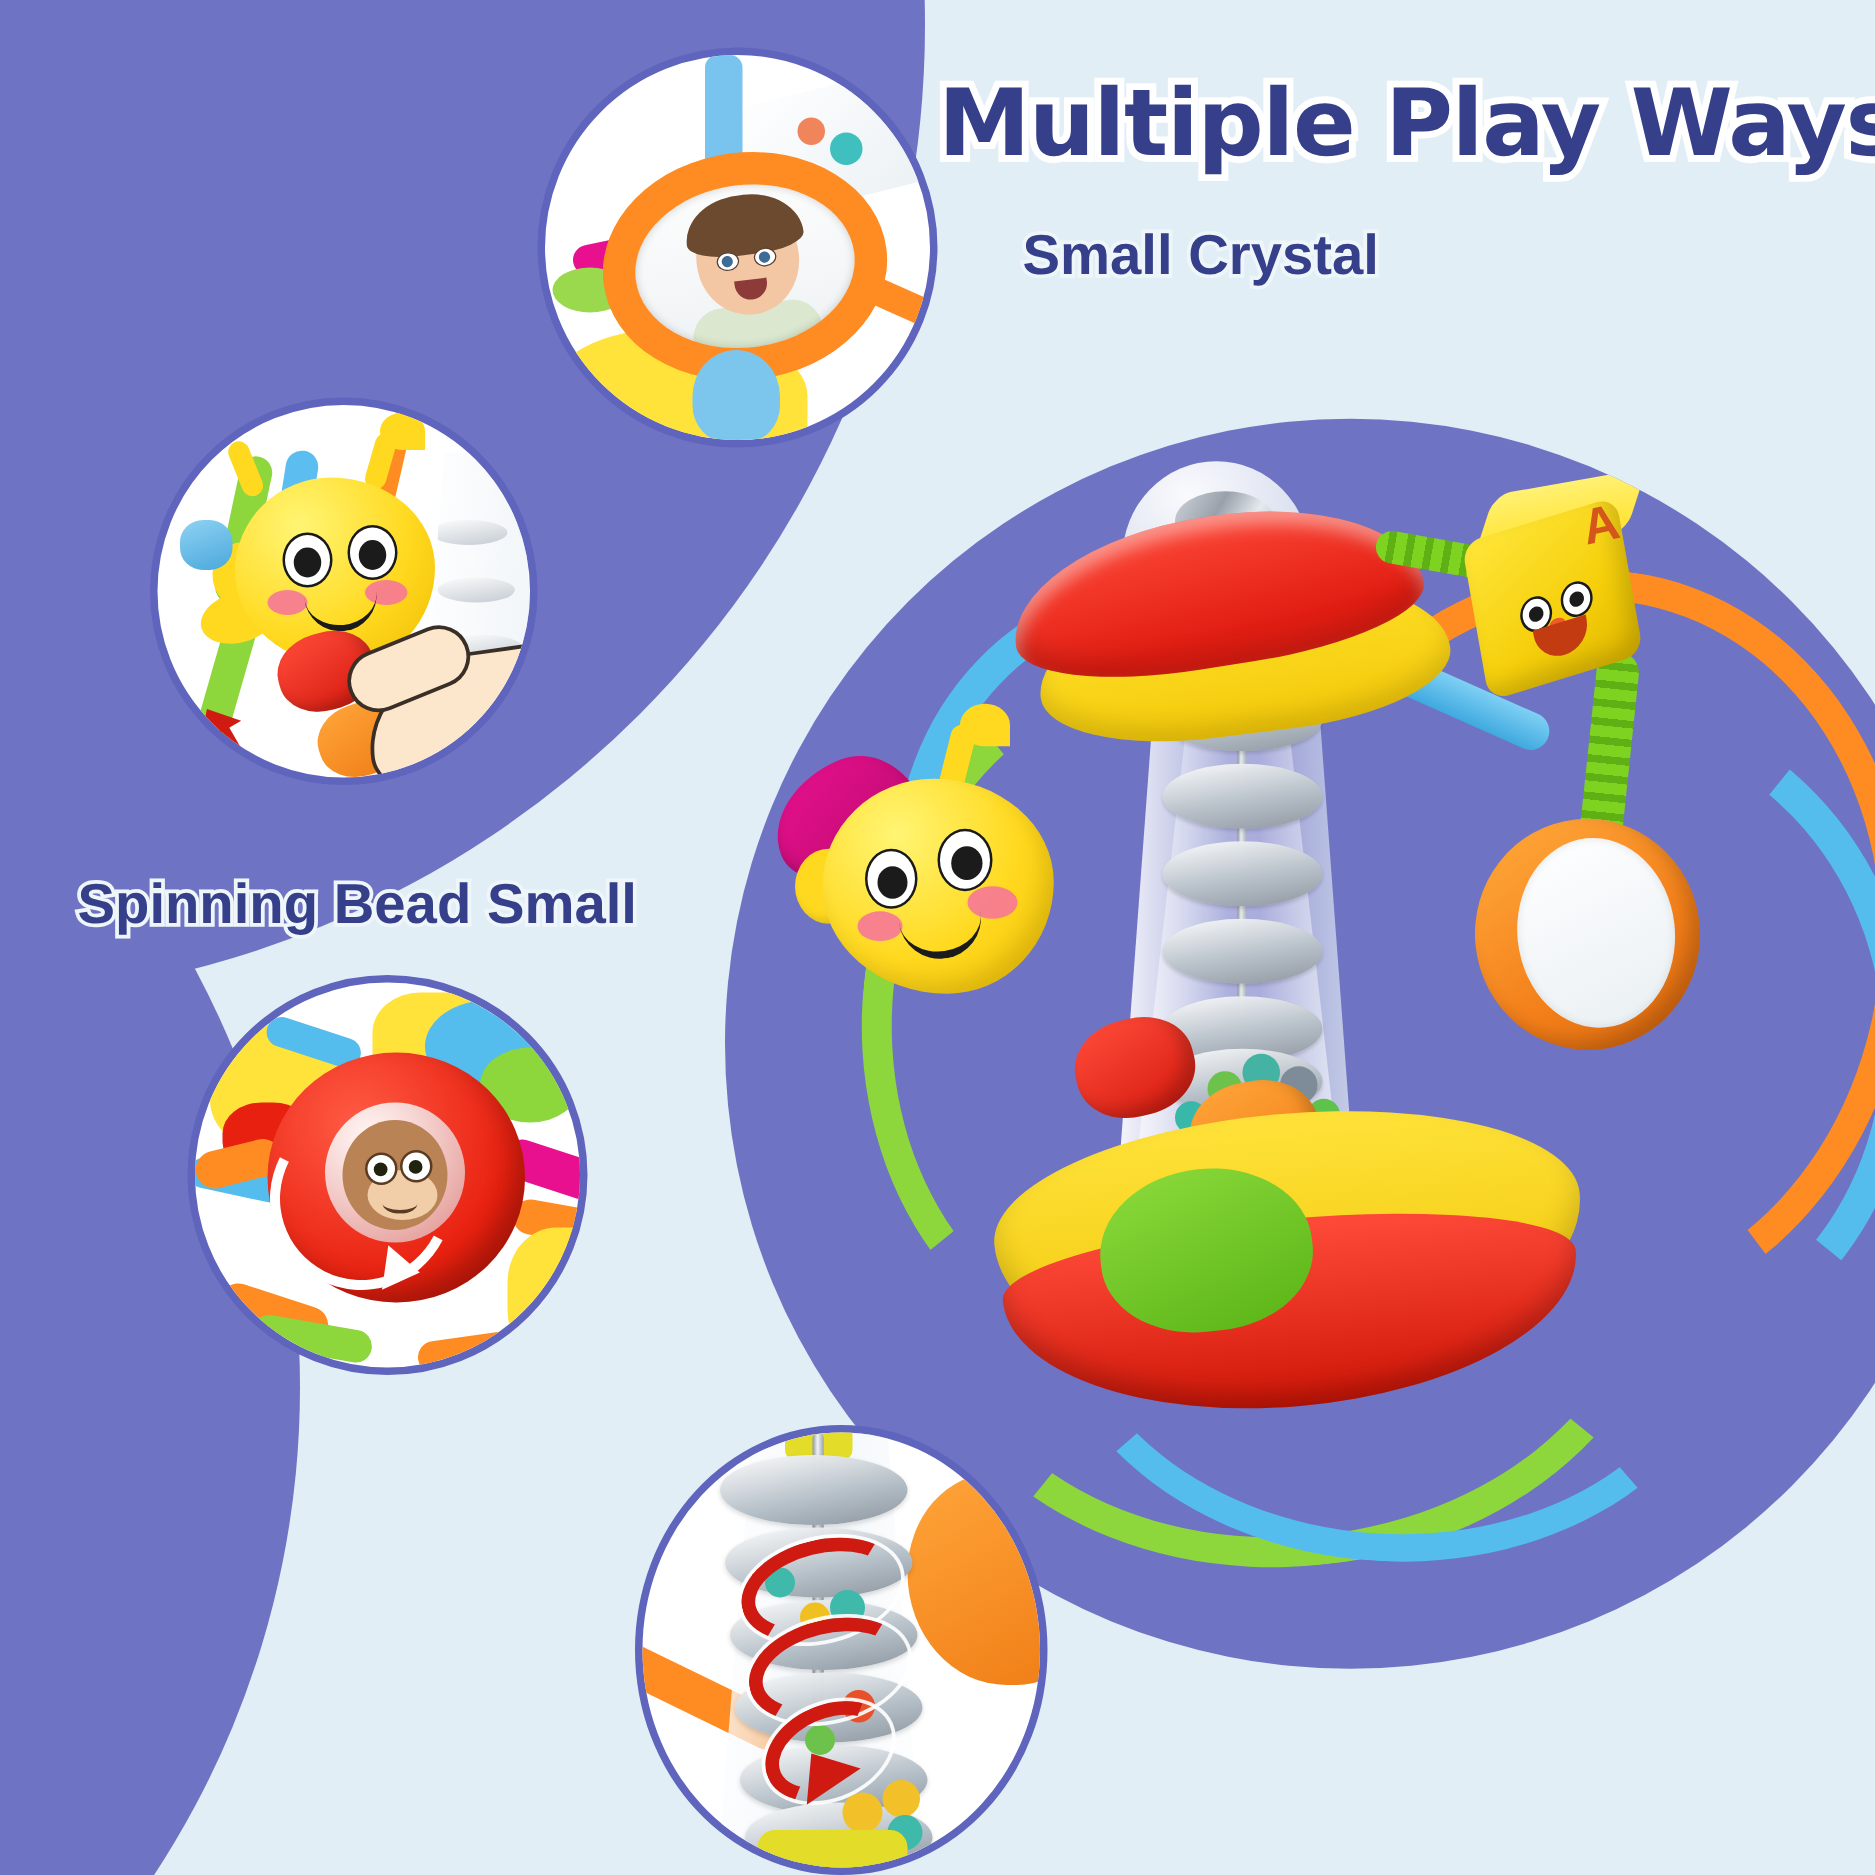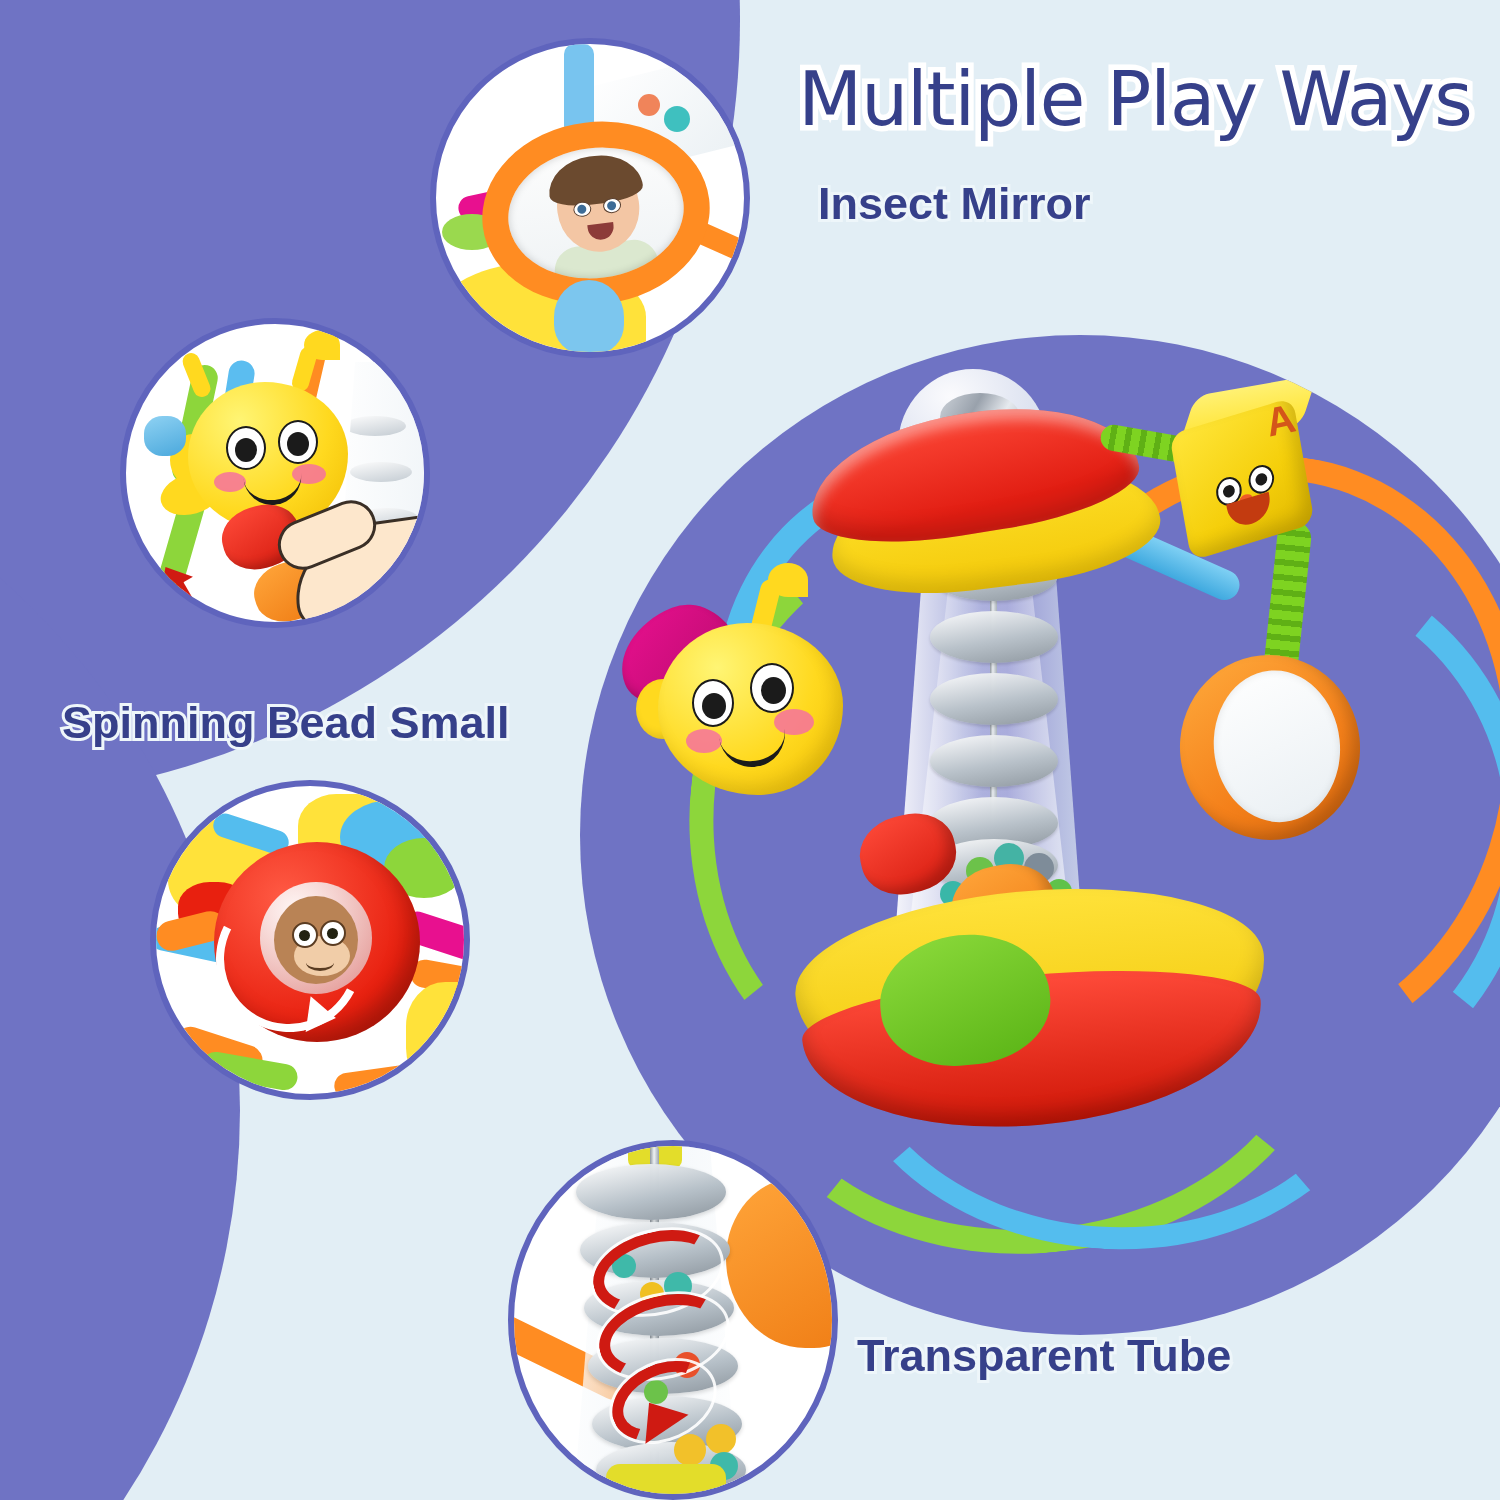--- a/index.html
+++ b/index.html
@@ -19,21 +19,21 @@
   }
   .bg-corner-bl{
     position:absolute;left:-1180px;top:400px;width:1420px;height:1420px;
     border-radius:50%;background:#6f73c4;
   }
 
   
   .title{
     position:absolute;left:790px;top:44px;width:690px;height:110px;
     display:flex;align-items:center;justify-content:center;
-    font-size:74px;font-weight:normal;color:#36408a;
+    font-size:74px;font-weight:bold;color:#36408a;
     letter-spacing:-1px;
     -webkit-text-stroke:11px #ffffff;
     paint-order:stroke fill;
     font-family:"DejaVu Sans", sans-serif;
     white-space:nowrap;
   }
 
   
   .flabel{
     position:absolute;color:#36408a;font-weight:bold;white-space:nowrap;
@@ -487,21 +487,21 @@
           <div class="baby-eye" style="left:62px;top:44px;">
             <div class="baby-pupil" style="left:3px;top:2px;"></div>
           </div>
           <div class="baby-mouth"></div>
         </div>
       </div>
       <div class="m-ring"></div>
       <div class="m-bluefoot"></div>
     </div>
   </div>
-  <div class="flabel lbl-mirror">Insect Mirror</div>
+  <div class="flabel lbl-mirror">Small Crystal</div>
 
   <div class="inset inset-insect">
     <div class="inner">
       <div class="i-tube">
         <div class="i-vane" style="left:10px;top:54px;"></div>
         <div class="i-vane" style="left:16px;top:100px;"></div>
         <div class="i-vane" style="left:22px;top:146px;"></div>
       </div>
       <div class="i-rod-o"></div>
       <div class="i-rod-greenlow"></div>
@@ -596,15 +596,14 @@
       <div class="t-bead" style="left:192px;top:278px;width:30px;height:30px;background:#f2c12a;"></div>
       <div class="t-bead" style="left:196px;top:306px;width:28px;height:28px;background:#3fb9a9;"></div>
       <div class="t-yellowbase"></div>
 
       <div class="t-spiral-arrow" style="left:78px;top:86px;transform:rotate(-14deg);"></div>
       <div class="t-spiral-arrow" style="left:84px;top:150px;transform:rotate(-14deg);"></div>
       <div class="t-spiral-arrow" style="left:96px;top:218px;transform:rotate(-24deg);width:84px;height:52px;"></div>
       <div class="t-spiral-head" style="left:118px;top:254px;transform:rotate(-34deg);"></div>
     </div>
   </div>
-  <div class="flabel lbl-tube">Transparent Tube</div>
 
 </div>
 
 </body></html>

